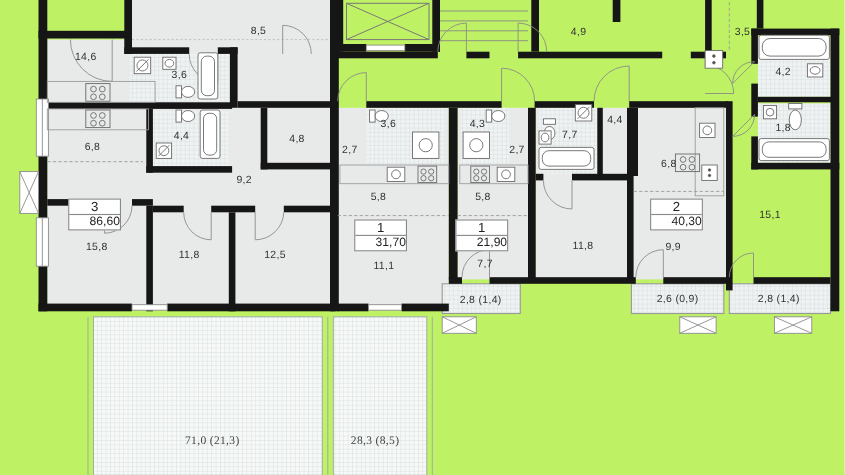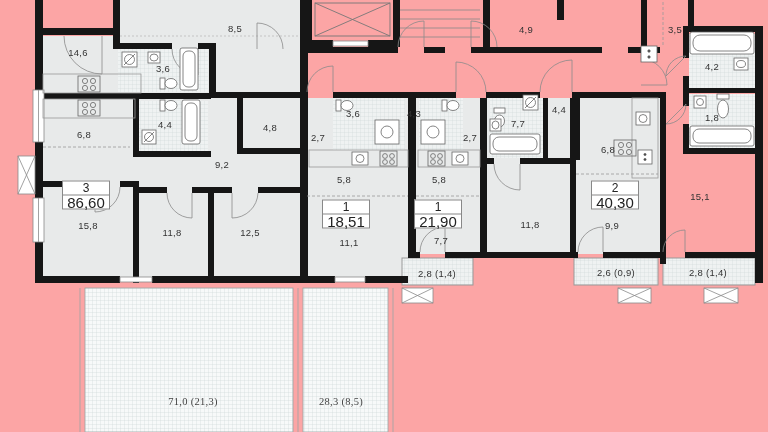--- a/index.html
+++ b/index.html
@@ -1,25 +1,25 @@
 <!DOCTYPE html>
 <html><head>
 <meta charset="utf-8">
 <style>
   html,body{margin:0;padding:0;background:#fff;}
-  #plan{position:relative;width:768px;height:432px;background:#fca5a5;overflow:hidden;
+  #plan{position:relative;width:768px;height:432px;background:#bef264;overflow:hidden;
         font-family:"Liberation Sans",sans-serif;}
   #plan svg{position:absolute;left:0;top:0;}
   .lbl{position:absolute;transform:translate(-50%,-50%);font-size:9.5px;color:#333;
        letter-spacing:.3px;white-space:nowrap;z-index:5;}
   .big{font-size:10.5px;color:#444;font-family:Liberation Serif, serif;}
   .stamp{position:absolute;transform:translate(-50%,-50%);background:#fff;border:1px solid #888;
          width:46px;text-align:center;color:#222;z-index:6;}
   .stamp .t{font-size:12px;line-height:13px;border-bottom:1px solid #888;}
-  .stamp .a{font-size:15px;line-height:13px;}
+  .stamp .a{font-size:11px;line-height:13px;text-align:right;}
 </style>
 </head>
 <body>
 
 <div id="plan">
 <svg width="768" height="432" viewBox="0 0 768 432">
   <defs>
     <pattern id="tileP" width="4" height="4" patternUnits="userSpaceOnUse">
       <rect width="4" height="4" fill="#eff2f2"></rect>
       <path d="M4 0H0V4" fill="none" stroke="#ccd6d6" stroke-width="0.6"></path>
@@ -368,21 +368,21 @@
   <div class="lbl" style="left:78px;top:52px">14,6</div>
   <div class="lbl" style="left:163px;top:68px">3,6</div>
   <div class="lbl" style="left:526px;top:29px">4,9</div>
   <div class="lbl" style="left:675px;top:29px">3,5</div>
   <div class="lbl" style="left:712px;top:66px">4,2</div>
   <div class="lbl" style="left:84px;top:134px">6,8</div>
   <div class="lbl" style="left:165px;top:124px">4,4</div>
   <div class="lbl" style="left:270px;top:127px">4,8</div>
   <div class="lbl" style="left:318px;top:137px">2,7</div>
   <div class="lbl" style="left:353px;top:113px">3,6</div>
-  <div class="lbl" style="left:414px;top:113px">4,3</div>
+  <div class="lbl" style="left:434px;top:113px">4,3</div>
   <div class="lbl" style="left:470px;top:137px">2,7</div>
   <div class="lbl" style="left:518px;top:123px">7,7</div>
   <div class="lbl" style="left:559px;top:109px">4,4</div>
   <div class="lbl" style="left:712px;top:117px">1,8</div>
   <div class="lbl" style="left:222px;top:164px">9,2</div>
   <div class="lbl" style="left:344px;top:179px">5,8</div>
   <div class="lbl" style="left:439px;top:179px">5,8</div>
   <div class="lbl" style="left:608px;top:149px">6,8</div>
   <div class="lbl" style="left:700px;top:196px">15,1</div>
   <div class="lbl" style="left:88px;top:225px">15,8</div>
@@ -398,21 +398,21 @@
   <div class="lbl" style="left:708px;top:272px">2,8 (1,4)</div>
   <div class="lbl big" style="left:193px;top:401px">71,0 (21,3)</div>
   <div class="lbl big" style="left:341px;top:401px">28,3 (8,5)</div>
 
   <div class="stamp" style="left:86px;top:195px">
     <div class="t">3</div>
     <div class="a">86,60</div>
   </div>
   <div class="stamp" style="left:346px;top:214px">
     <div class="t">1</div>
-    <div class="a">18,51</div>
+    <div class="a">31,70</div>
   </div>
   <div class="stamp" style="left:438px;top:214px">
     <div class="t">1</div>
     <div class="a">21,90</div>
   </div>
   <div class="stamp" style="left:615px;top:195px">
     <div class="t">2</div>
     <div class="a">40,30</div>
   </div>
 </div>

